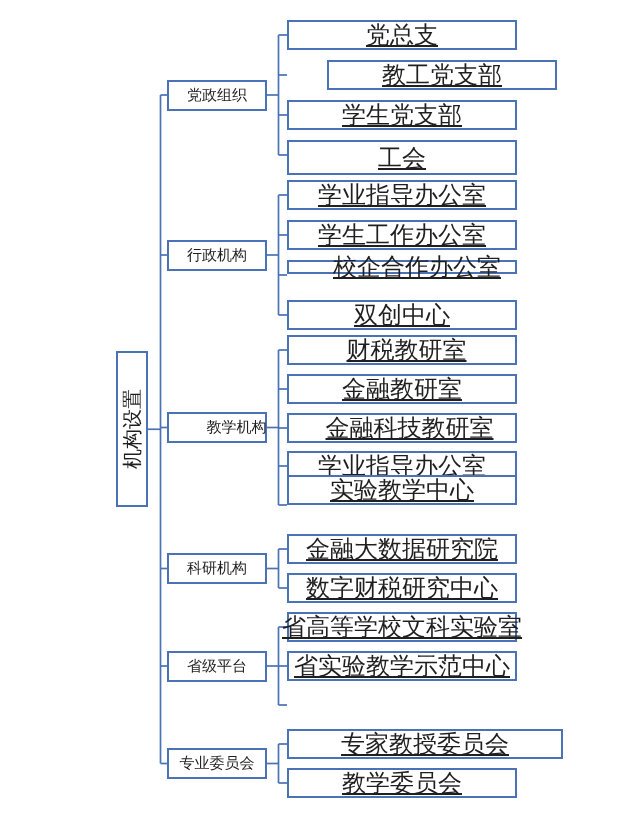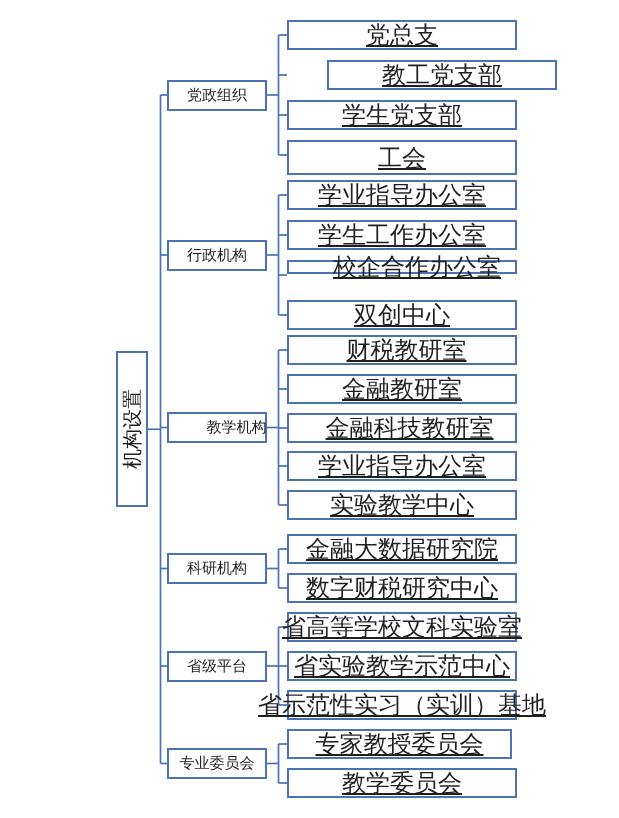--- a/index.html
+++ b/index.html
@@ -112,48 +112,45 @@
     </div>
     <div class="node leaf" style="left: 287px; top: 374px; width: 230px; height: 30px;">
       <span>金融教研室</span>
     </div>
     <div class="node leaf" style="left: 287px; top: 413px; width: 230px; height: 30px; padding-left: 15px;">
       <span>金融科技教研室</span>
     </div>
     <div class="node leaf" style="left: 287px; top: 451px; width: 230px; height: 30px;">
       <span>学业指导办公室</span>
     </div>
-    <div class="node leaf" style="left: 287px; top: 490px; width: 230px; height: 30px;">
+    <div class="node leaf" style="left: 287px; top: 475px; width: 230px; height: 30px;">
       <span>实验教学中心</span>
     </div>
     <div class="node branch" style="left: 167px; top: 412px; width: 100px; height: 31px; padding-left: 39px;">
       <span>教学机构</span>
     </div>
     <div class="node leaf" style="left: 287px; top: 534px; width: 230px; height: 30px;">
       <span>金融大数据研究院</span>
     </div>
     <div class="node leaf" style="left: 287px; top: 573px; width: 230px; height: 30px;">
       <span>数字财税研究中心</span>
     </div>
     <div class="node branch" style="left: 167px; top: 553px; width: 100px; height: 31px;">
       <span>科研机构</span>
     </div>
     <div class="node leaf" style="left: 287px; top: 612px; width: 230px; height: 30px;">
       <span>省高等学校文科实验室</span>
     </div>
     <div class="node leaf" style="left: 287px; top: 651px; width: 230px; height: 30px;">
       <span>省实验教学示范中心</span>
     </div>
-    <div class="node leaf" style="left: 287px; top: 690px; width: 230px; height: 30px;">
-      <span>省示范性实习（实训）基地</span>
-    </div>
     <div class="node branch" style="left: 167px; top: 650.5px; width: 100px; height: 31px;">
       <span>省级平台</span>
     </div>
-    <div class="node leaf" style="left: 287px; top: 729px; width: 225px; height: 30px;">
+    <div class="node leaf" style="left: 287px; top: 729px; width: 276px; height: 30px;">
       <span>专家教授委员会</span>
     </div>
     <div class="node leaf" style="left: 287px; top: 768px; width: 230px; height: 30px;">
       <span>教学委员会</span>
     </div>
     <div class="node branch" style="left: 167px; top: 748px; width: 100px; height: 31px;">
       <span>专业委员会</span>
     </div>
   </div>
 

